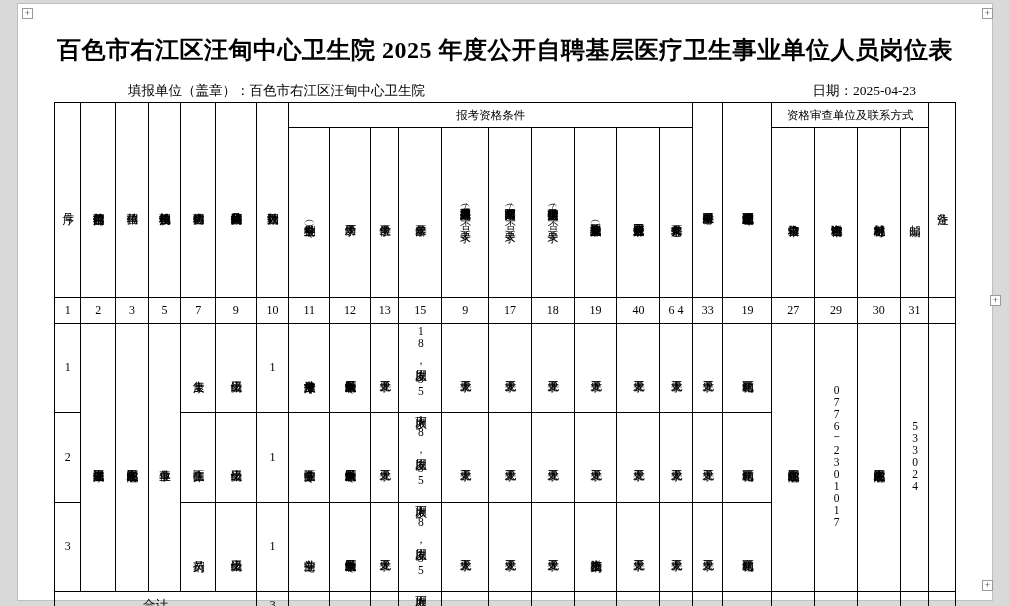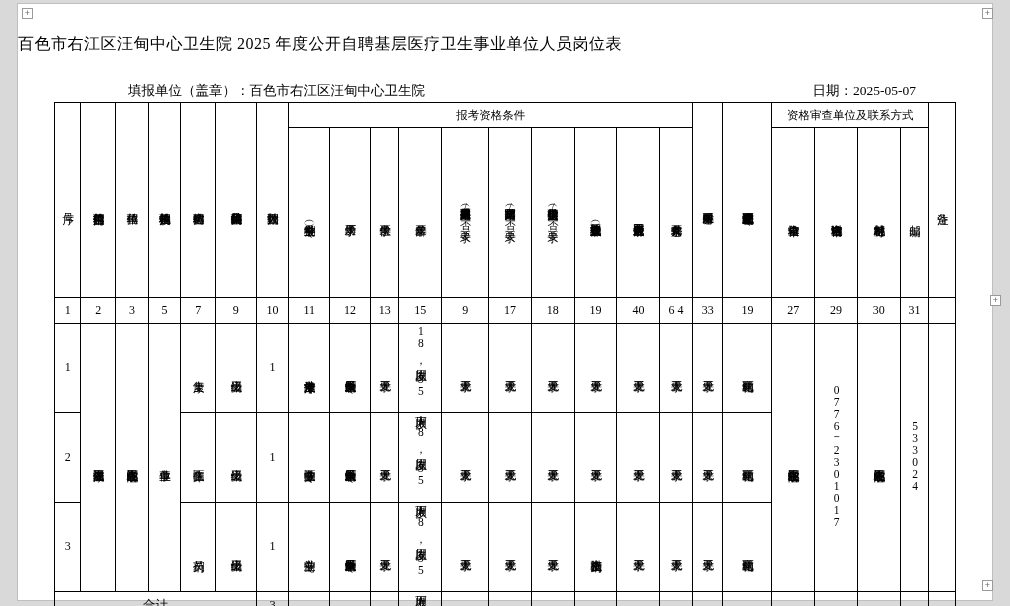--- a/index.html
+++ b/index.html
@@ -23,23 +23,23 @@
   .cm-tr{left:982px;top:8px;}
   .cm-mr{left:990px;top:295px;}
   .cm-br{left:982px;top:580px;}
   .cm-tl:after{content:"+";}
   .cm-tr:after{content:"+";}
   .cm-mr:after{content:"+";}
   .cm-br:after{content:"+";}
 
   .doc-title{
     position:absolute;left:0;right:0;top:30px;
-    text-align:left;
-    font-family:"Liberation Serif","DejaVu Serif",serif;
-    font-weight:normal;font-size:16px;color:#000;
+    text-align:center;
+    font-family:"Liberation Serif","DejaVu Serif",serif;
+    font-weight:bold;font-size:24px;color:#000;
     letter-spacing:0.5px;
   }
   .subline{
     position:absolute;top:78px;left:0;right:0;height:20px;padding-left:11px;
   }
   .sub-left{
     position:absolute;left:110px;top:0;font-size:13.5px;color:#000;
     font-family:"Liberation Serif","DejaVu Serif",serif;
   }
   .sub-right{
@@ -107,21 +107,21 @@
 </style>
 </head>
 <body>
 
 <div class="page">
 
   <div class="doc-title">百色市右江区汪甸中心卫生院 2025 年度公开自聘基层医疗卫生事业单位人员岗位表</div>
 
   <div class="subline">
     <div class="sub-left">填报单位（盖章）：百色市右江区汪甸中心卫生院</div>
-    <div class="sub-right">日期：2025-05-07</div>
+    <div class="sub-right">日期：2025-04-23</div>
   </div>
 
   <table class="grid">
     <colgroup>
       <col style="width:26px">
       <col style="width:34px">
       <col style="width:32px">
       <col style="width:32px">
       <col style="width:34px">
       <col style="width:40px">

